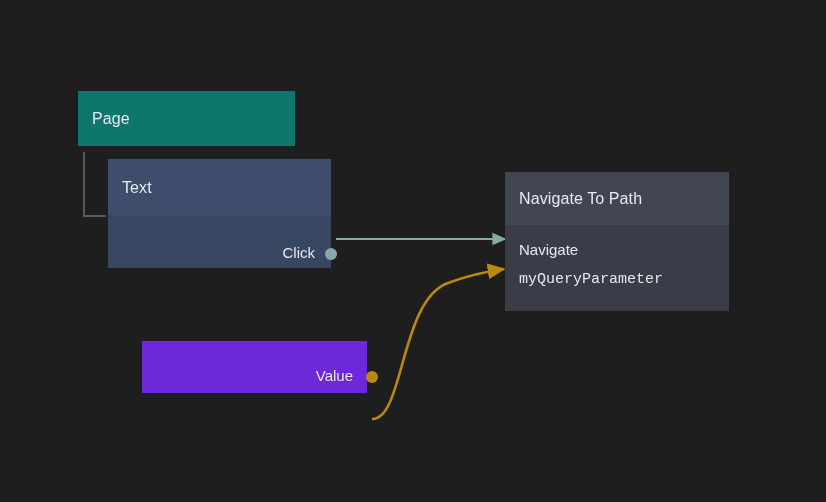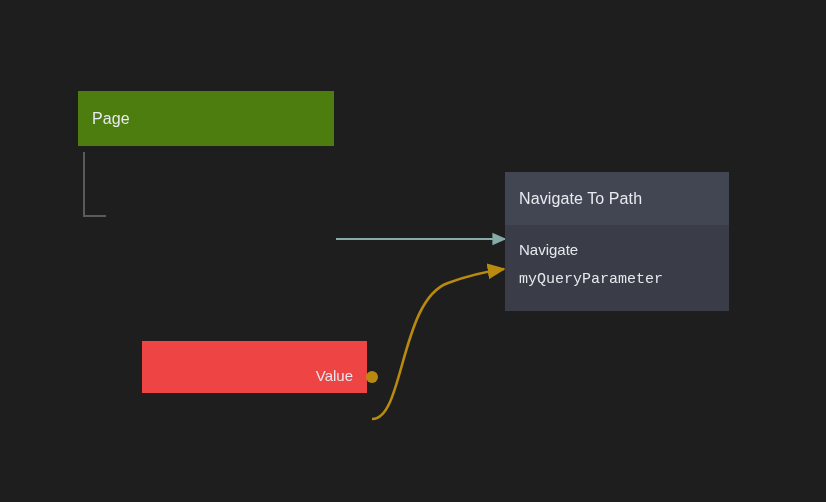--- a/index.html
+++ b/index.html
@@ -47,23 +47,23 @@
   }
   .node-body {
     box-sizing: border-box;
     position: relative;
   }
 
   
   #node-page {
     left: 78px;
     top: 91px;
-    width: 256px;
+    width: 217px;
     height: 55px;
-    background: #4d7c0f;
+    background: #0f766e;
   }
   #node-page .node-header {
     height: 55px;
   }
 
   
   #hierarchy-bracket {
     position: absolute;
     left: 82px;
     top: 152px;
@@ -110,21 +110,21 @@
     top: 341px;
     width: 225px;
     height: 102px;
   }
   #node-number .node-header {
     height: 50px;
     background: #434754;
   }
   #node-number .node-body {
     height: 52px;
-    background: #ef4444;
+    background: #6d28d9;
     text-align: right;
   }
 
   
   .port-row {
     position: absolute;
     display: flex;
     align-items: center;
     font-size: 15px;
     color: #e6e8ee;
@@ -196,20 +196,29 @@
   </svg>
 
   <svg id="hierarchy-bracket" viewBox="0 0 26 66">
     <path d="M 2 0 L 2 64 L 24 64" fill="none" stroke="#5a5a5a" stroke-width="2"></path>
   </svg>
 
   <div class="node" id="node-page">
     <div class="node-header">Page</div>
   </div>
 
+  <div class="node" id="node-text">
+    <div class="node-header">Text</div>
+    <div class="node-body">
+      <div class="port-row out" id="port-click">
+        <span>Click</span>
+        <span class="socket teal"></span>
+      </div>
+    </div>
+  </div>
 
   <div class="node" id="node-navigate">
     <div class="node-header">Navigate To Path</div>
     <div class="node-body">
       <div class="port-row in" id="port-navigate">
         <span>Navigate</span>
       </div>
       <div class="port-row in" id="port-myquery">
         <span>myQueryParameter</span>
       </div>

